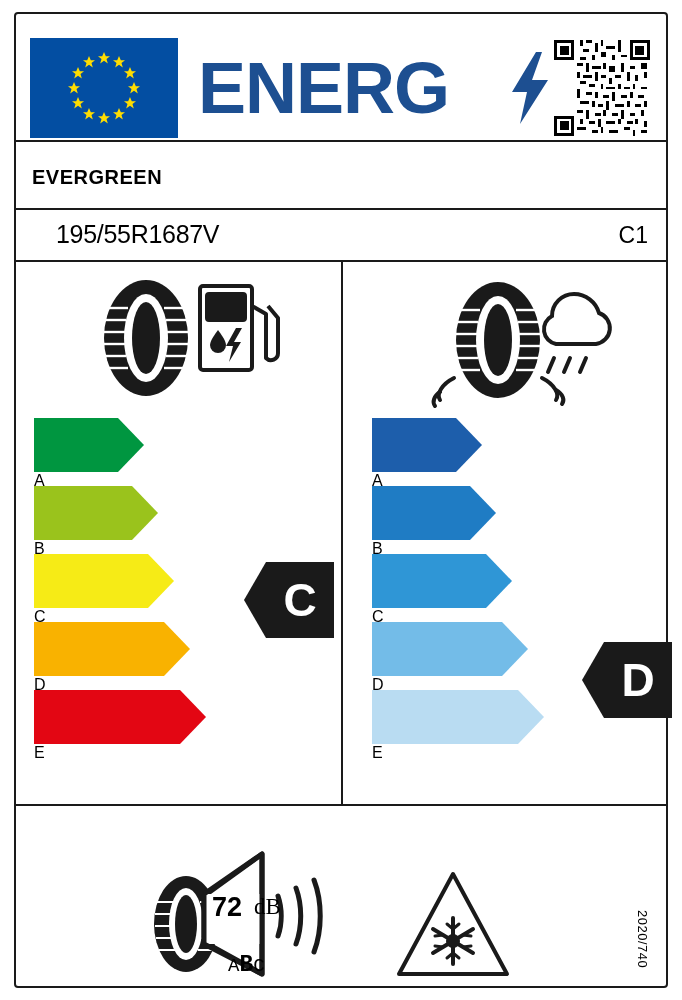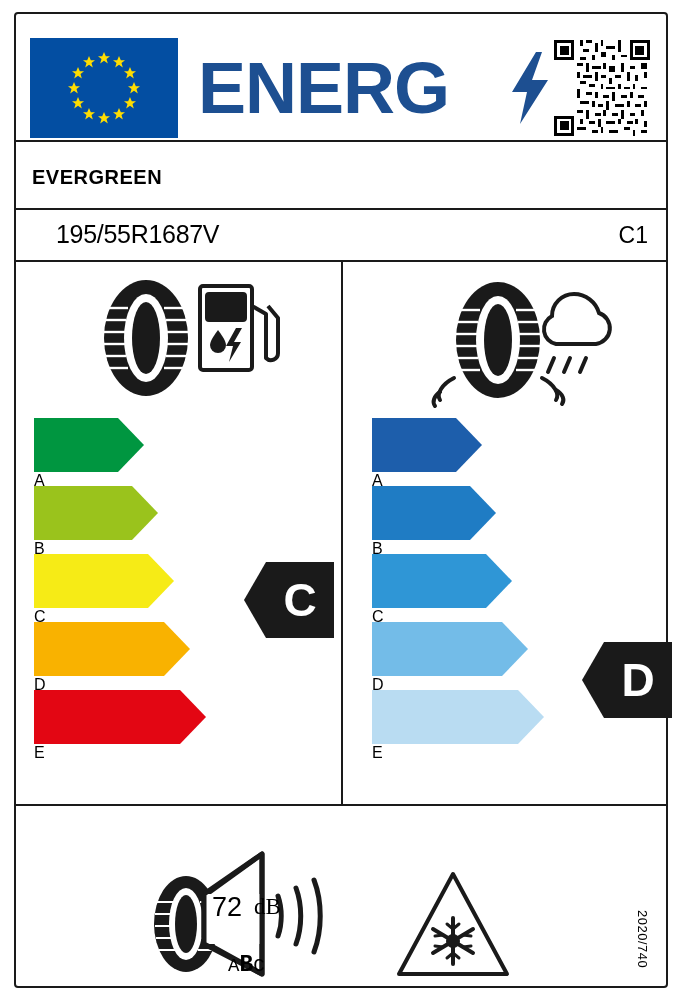--- a/index.html
+++ b/index.html
@@ -175,21 +175,21 @@
     left: 128px;
     top: 834px;
     width: 210px;
     height: 130px;
   }
   .noise-db {
     position: absolute;
     left: 196px;
     top: 878px;
     font-size: 27px;
-    font-weight: normal;
+    font-weight: bold;
   }
   .noise-unit {
     position: absolute;
     left: 238px;
     top: 880px;
     font-size: 23px;
     font-family: Liberation Serif, serif;
   }
   .noise-class {
     position: absolute;

